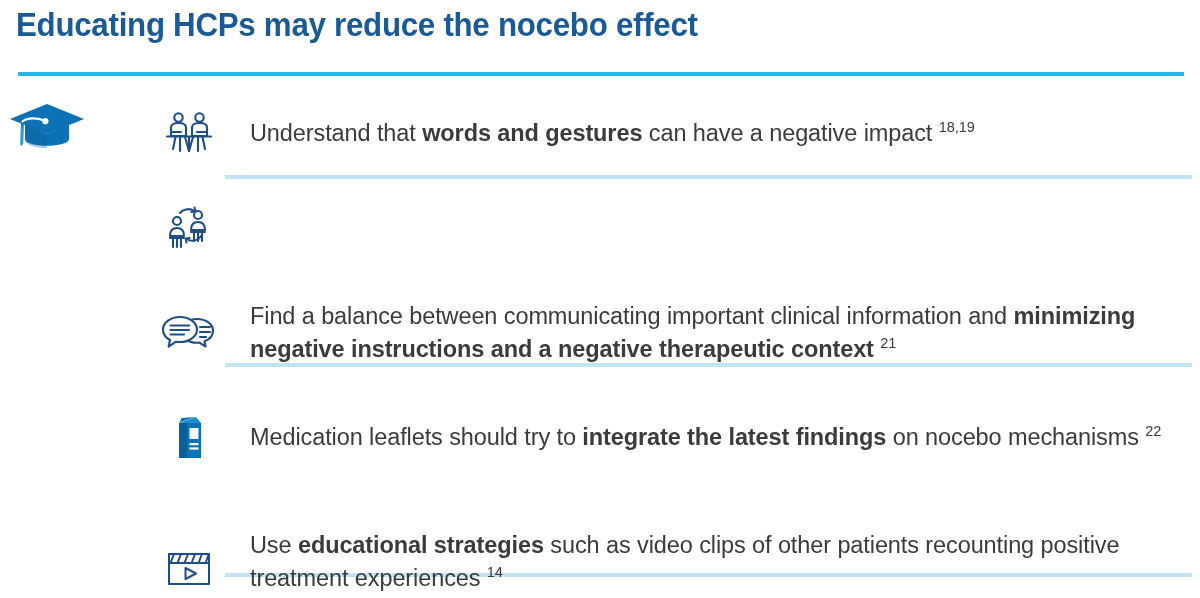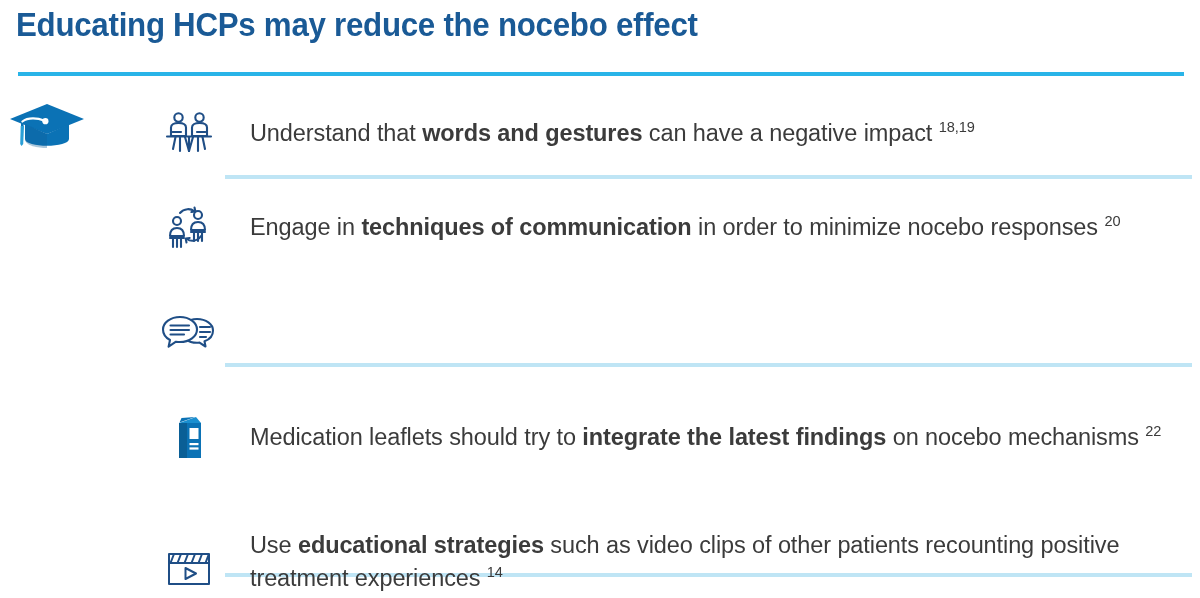--- a/index.html
+++ b/index.html
@@ -184,41 +184,41 @@
             <path d="M7 33 L21 33"></path>
             <path d="M31 27 L31 36 M35 27 L35 36 M39 27 L39 36"></path>
             <path d="M28 27 L42 27"></path>
             <path d="M17 8 C21 3 28 3.5 31 6"></path>
             <path d="M31.5 2.5 L32.4 6.4 L28.4 7"></path>
             <path d="M38 31 C34 37 27 36.5 24 34"></path>
             <path d="M23.5 37.5 L22.7 33.6 L26.7 33"></path>
           </g>
         </svg>
       </div>
-      <div class="row-text">
-        <span>Engage in </span><b>techniques of communication</b><span> in order to minimize nocebo responses </span><sup>20</sup>
-      </div>
       <div class="divider divider-2"></div>
     </div>
 
     <div class="row row-3">
       <div class="row-icon">
         <svg viewBox="0 0 56 40" width="56" height="40" aria-hidden="true">
           <g fill="none" stroke="#1f4e86" stroke-width="2.1" stroke-linecap="round" stroke-linejoin="round">
             <path d="M36 6 C45 6 52 11 52 17.5 C52 22.5 48.5 26.5 43.5 28.2 L44.5 33.5 L38.5 29.6 C37.7 29.7 36.9 29.8 36 29.8 C27 29.8 20 24.5 20 17.9 C20 11.3 27 6 36 6 Z"></path>
             <path d="M19 4 C28.4 4 36 9.6 36 16.5 C36 23.4 28.4 29 19 29 C17.6 29 16.3 28.9 15 28.7 L7.6 33.6 L9 27 C4.9 24.8 2 21 2 16.5 C2 9.6 9.6 4 19 4 Z" fill="#ffffff"></path>
             <path d="M9.5 12.5 L28 12.5"></path>
             <path d="M9.5 17 L28 17"></path>
             <path d="M9.5 21.5 L23 21.5"></path>
             <path d="M39 14 L49 14"></path>
             <path d="M39 19 L49 19"></path>
             <path d="M39 24 L45 24"></path>
           </g>
         </svg>
       </div>
+      <div class="row-text">
+        <span>Find a balance between communicating important clinical information and </span><b>minimizing negative instructions and a negative therapeutic context</b><span> </span><sup>21</sup>
+      </div>
       <div class="divider divider-3"></div>
     </div>
 
     <div class="row row-4">
       <div class="row-icon">
         <svg viewBox="0 0 44 48" width="44" height="48" aria-hidden="true">
           <path d="M12 9 L12 44 L34 44 L34 9 Z" fill="#0b72b5"></path>
           <path d="M12 9 L12 44 L20 44 L20 9 Z" fill="#0a5f96"></path>
           <path d="M12 9 L29 3 L34 9 Z" fill="#1a8fd0"></path>
           <path d="M14.5 4 L28 3 L12.5 8.6 Z" fill="#0b72b5"></path>

